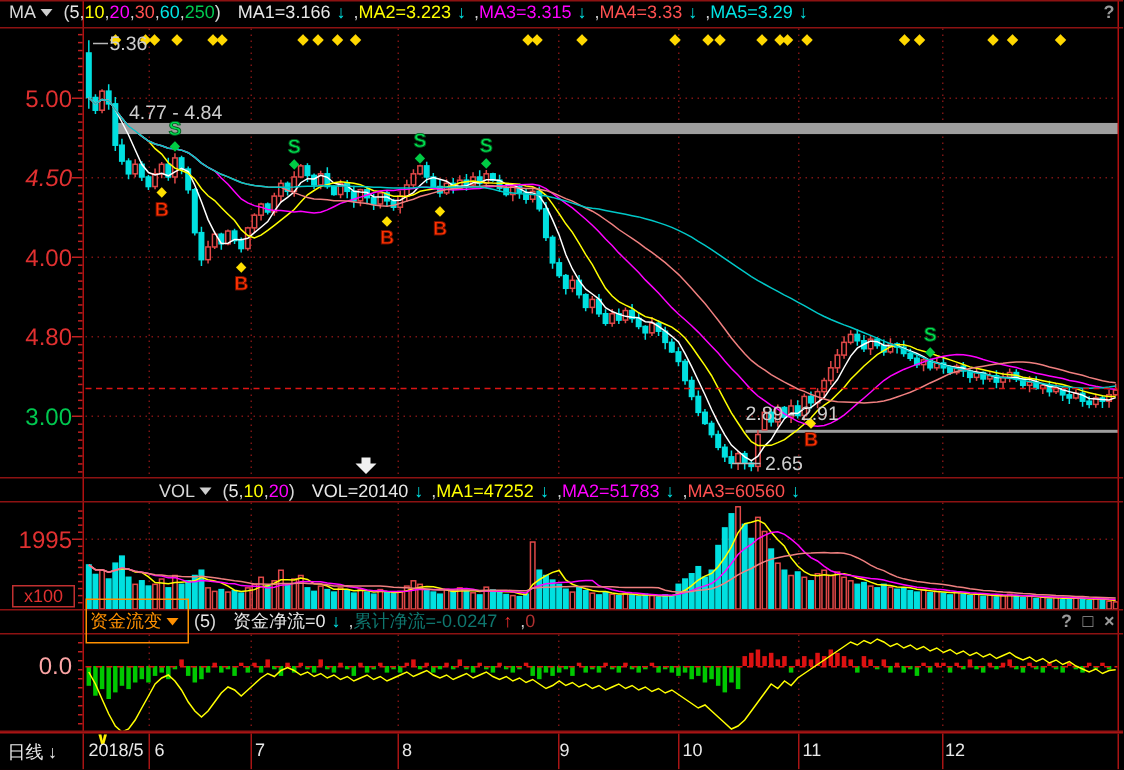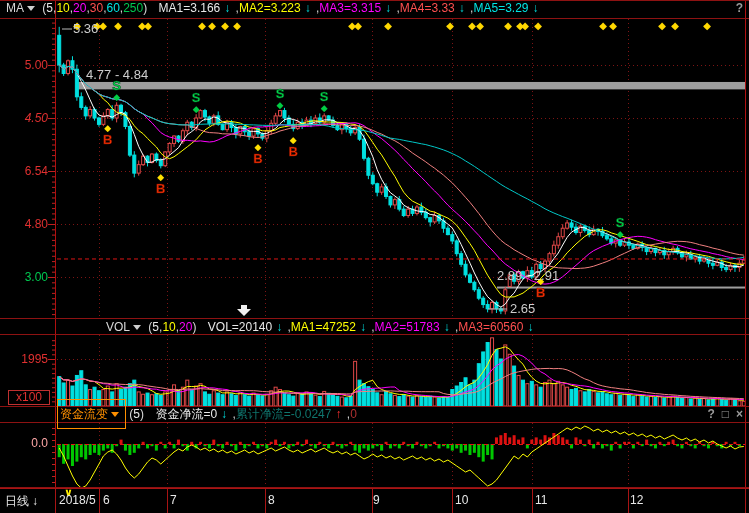--- a/index.html
+++ b/index.html
@@ -12,21 +12,21 @@
   .hdr .caret{display:inline-block;width:0;height:0;border-left:4px solid transparent;
        border-right:4px solid transparent;border-top:5px solid #cfcfcf;margin:0 4px 1px 3px;vertical-align:middle;}
   .hdr .params i,.hdr .vals i{font-style:normal;color:#d0d0d0;}
   .hdr b{font-weight:normal;}
   .hdr .vals{margin-left:8px;}
   .hdr .ar{margin:0 2px 0 4px;font-weight:bold;}
   .hdr .btns{position:absolute;right:6px;top:0;}
   .wbtn{color:#9a9a9a;margin-left:7px;cursor:pointer;font-size:12px;font-weight:bold;}
   .obox{border:1px solid #ff9000;color:#ff9000;padding:7px 2px;}
   .obox .caret{border-top-color:#ff9000;}
-  .ylab{position:absolute;left:8px;width:40px;text-align:right;font-size:12px;}
+  .ylab{position:absolute;left:8px;width:40px;text-align:right;font-size:16px;}
   #x100-box{position:absolute;left:8px;top:390px;width:40px;height:13px;border:1px solid #c03030;
        color:#e03030;font-size:12px;text-align:center;line-height:13px;}
   #taxis{position:absolute;left:0;top:488px;width:749px;height:25px;background:#000;
        border-top:1px solid #a81414;color:#e8e8e8;font-size:12px;}
   #taxis .sep{position:absolute;top:0;width:1px;height:24px;background:#a81414;}
   #taxis .mon{position:absolute;top:4px;}
   #period{position:absolute;left:5px;top:4px;color:#e8e8e8;cursor:pointer;}
   #period .parrow{font-weight:bold;margin-left:3px;}
   #vmark{position:absolute;left:64px;top:-3px;color:#ffee00;font-size:11px;font-weight:bold;}
 </style>
@@ -888,21 +888,21 @@
   <div class="hdr" id="flow-hdr" style="top:407px;padding-left:57px;">
     <span class="dd obox"><span>资金流变</span><span class="caret"></span></span>
     <span class="params">(<b style="color:#e8e8e8">5</b>)</span>
     <span class="vals"><b style="color:#e8e8e8">资金净流=0</b><b class="ar" style="color:#00dcdc">↓</b><i class="cm"> ,</i><b style="color:#0f766e">累计净流=-0.0247</b><b class="ar" style="color:#ff3030">↑</b><i class="cm"> ,</i><b style="color:#b03030">0</b></span>
     <span class="btns"><span class="wbtn">?</span><span class="wbtn">□</span><span class="wbtn">×</span></span>
   </div>
 
   <div id="ylabels">
       <div class="ylab" style="top: 58px; color: rgb(224, 48, 48);">5.00</div>
       <div class="ylab" style="top: 111px; color: rgb(224, 48, 48); font-style: italic;">4.50</div>
-      <div class="ylab" style="top: 164px; color: rgb(224, 48, 48);">6.54</div>
+      <div class="ylab" style="top: 164px; color: rgb(224, 48, 48);">4.00</div>
       <div class="ylab" style="top: 217px; color: rgb(224, 48, 48);">4.80</div>
       <div class="ylab" style="top: 270px; color: rgb(0, 200, 80);">3.00</div>
       <div class="ylab" style="top: 352px; color: rgb(224, 48, 48);">1995</div>
       <div class="ylab" style="top: 436px; color: #fca5a5;">0.0</div>
     </div>
   <div id="x100-box">x100</div>
 
   <div id="taxis">
     <span id="period"><span>日线</span><span class="parrow">↓</span></span>
     <span id="vmark">∨</span>

